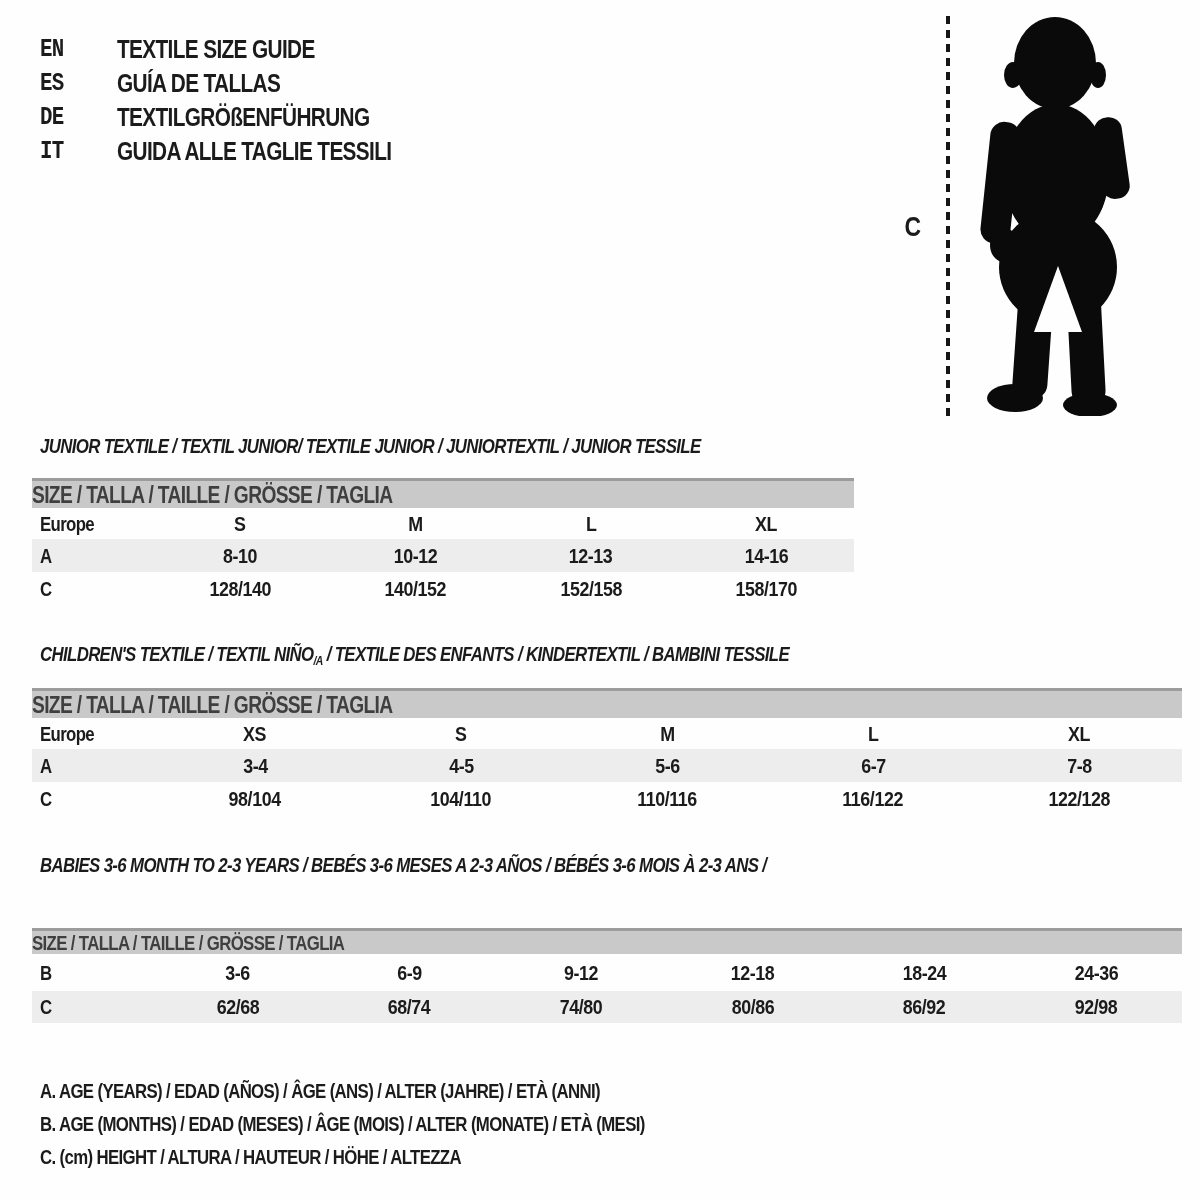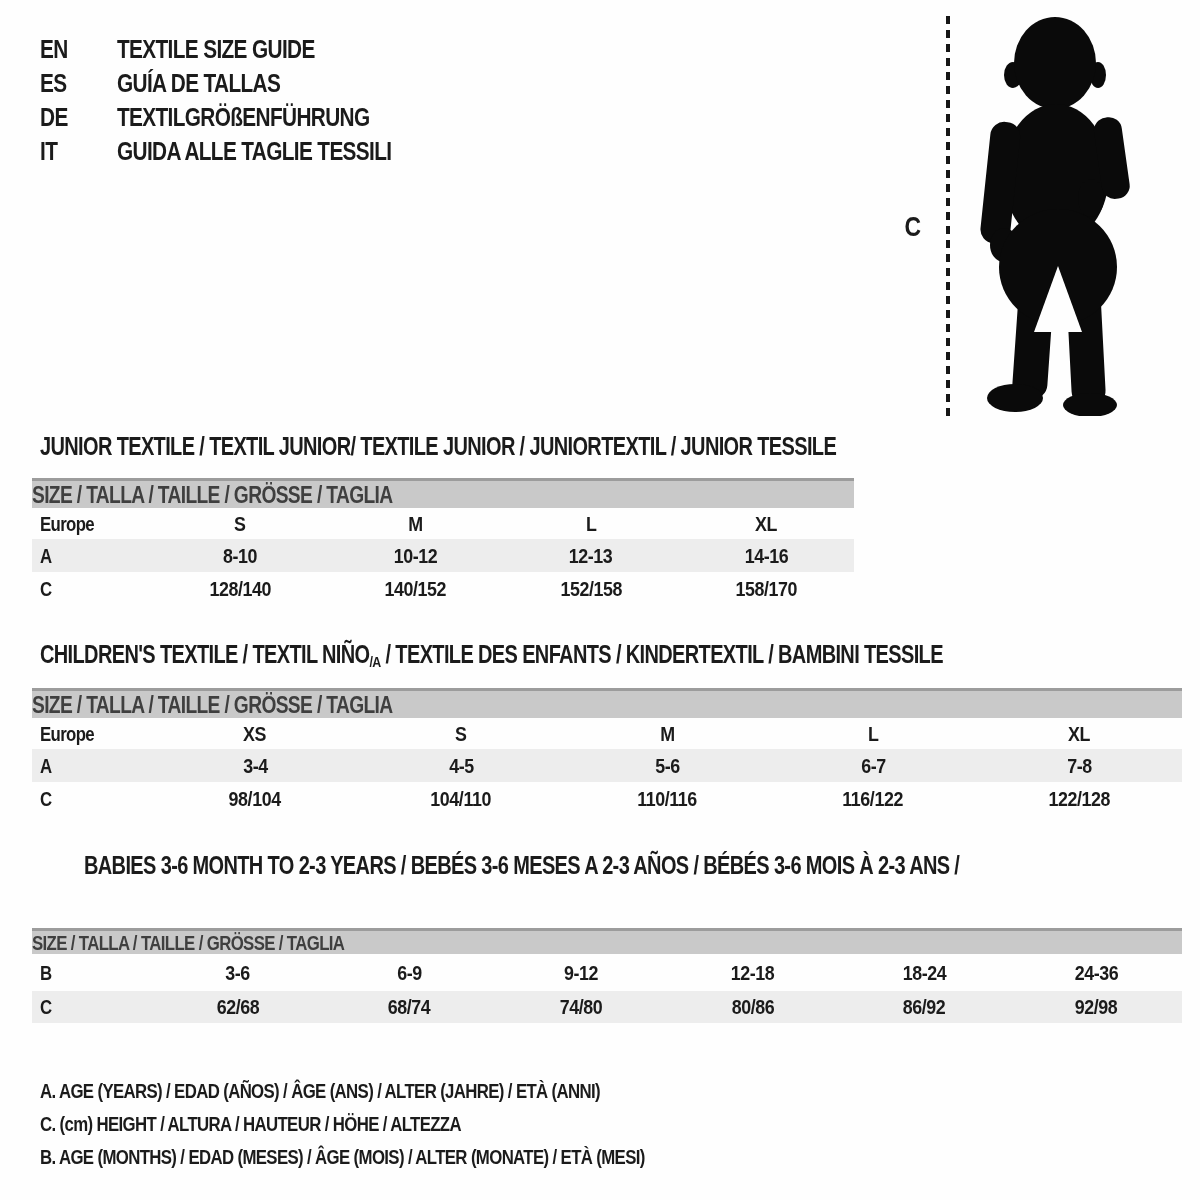--- a/index.html
+++ b/index.html
@@ -24,42 +24,42 @@
     display: inline-block;
     transform: scaleX(0.85);
     transform-origin: 50% 50%;
     letter-spacing: -0.5px;
     white-space: nowrap;
   }
 
   
   .lang-block { position: absolute; left: 40px; top: 32px; }
   .lang-row { height: 34px; line-height: 34px; font-size: 26px; }
-  .lang-code { display: inline-block; width: 77px; vertical-align: top; }
+  .lang-code { display: inline-block; width: 77px; vertical-align: top; font-family: Liberation Mono, monospace; }
   .lang-title { display: inline-block; vertical-align: top; }
 
   
   .measure-line {
     position: absolute; left: 946px; top: 16px;
     width: 4px; height: 402px;
     background: repeating-linear-gradient(to bottom, #161616 0 8px, transparent 8px 14px);
   }
   .measure-label {
     position: absolute; left: 903px; top: 212px;
     font-size: 27px;
   }
   .silhouette { position: absolute; left: 963px; top: 14px; }
 
   
-  .sec-title { position: absolute; left: 40px; font-size: 25px; line-height: 24px; }
+  .sec-title { position: absolute; left: 40px; font-size: 21px; line-height: 24px; font-style: italic; }
   .sec-title .sub { font-size: 0.62em; vertical-align: -0.28em; }
   #junior-title   { top: 434px; }
   #children-title { top: 642px; }
   #babies-title   { top: 849px; }
-  #babies-title .line { height: 32px; line-height: 32px; margin-left: 44px; }
+  #babies-title .line { height: 32px; line-height: 32px; }
 
   
   .size-table { position: absolute; left: 32px; }
   #junior-table   { top: 478px; width: 822px; }
   #children-table { top: 688px; width: 1150px; }
   #babies-table   { top: 928px; width: 1150px; }
 
   .size-bar {
     background: #c9c9c9;
     border-top: 3px solid #9c9c9c;
@@ -220,15 +220,15 @@
     <div class="cell"><span class="czc">68/74</span></div>
     <div class="cell"><span class="czc">74/80</span></div>
     <div class="cell"><span class="czc">80/86</span></div>
     <div class="cell"><span class="czc">86/92</span></div>
     <div class="cell"><span class="czc">92/98</span></div>
   </div>
 </div>
 
 <div class="footnotes">
   <div class="fn"><span class="cz">A. AGE (YEARS) / EDAD (AÑOS) / ÂGE (ANS) / ALTER (JAHRE) / ETÀ (ANNI)</span></div>
+  <div class="fn"><span class="cz">B. AGE (MONTHS) / EDAD (MESES) / ÂGE (MOIS) / ALTER (MONATE) / ETÀ (MESI)</span></div>
   <div class="fn"><span class="cz">C. (cm) HEIGHT / ALTURA / HAUTEUR / HÖHE / ALTEZZA</span></div>
-  <div class="fn"><span class="cz">B. AGE (MONTHS) / EDAD (MESES) / ÂGE (MOIS) / ALTER (MONATE) / ETÀ (MESI)</span></div>
 </div>
 
 </body></html>

